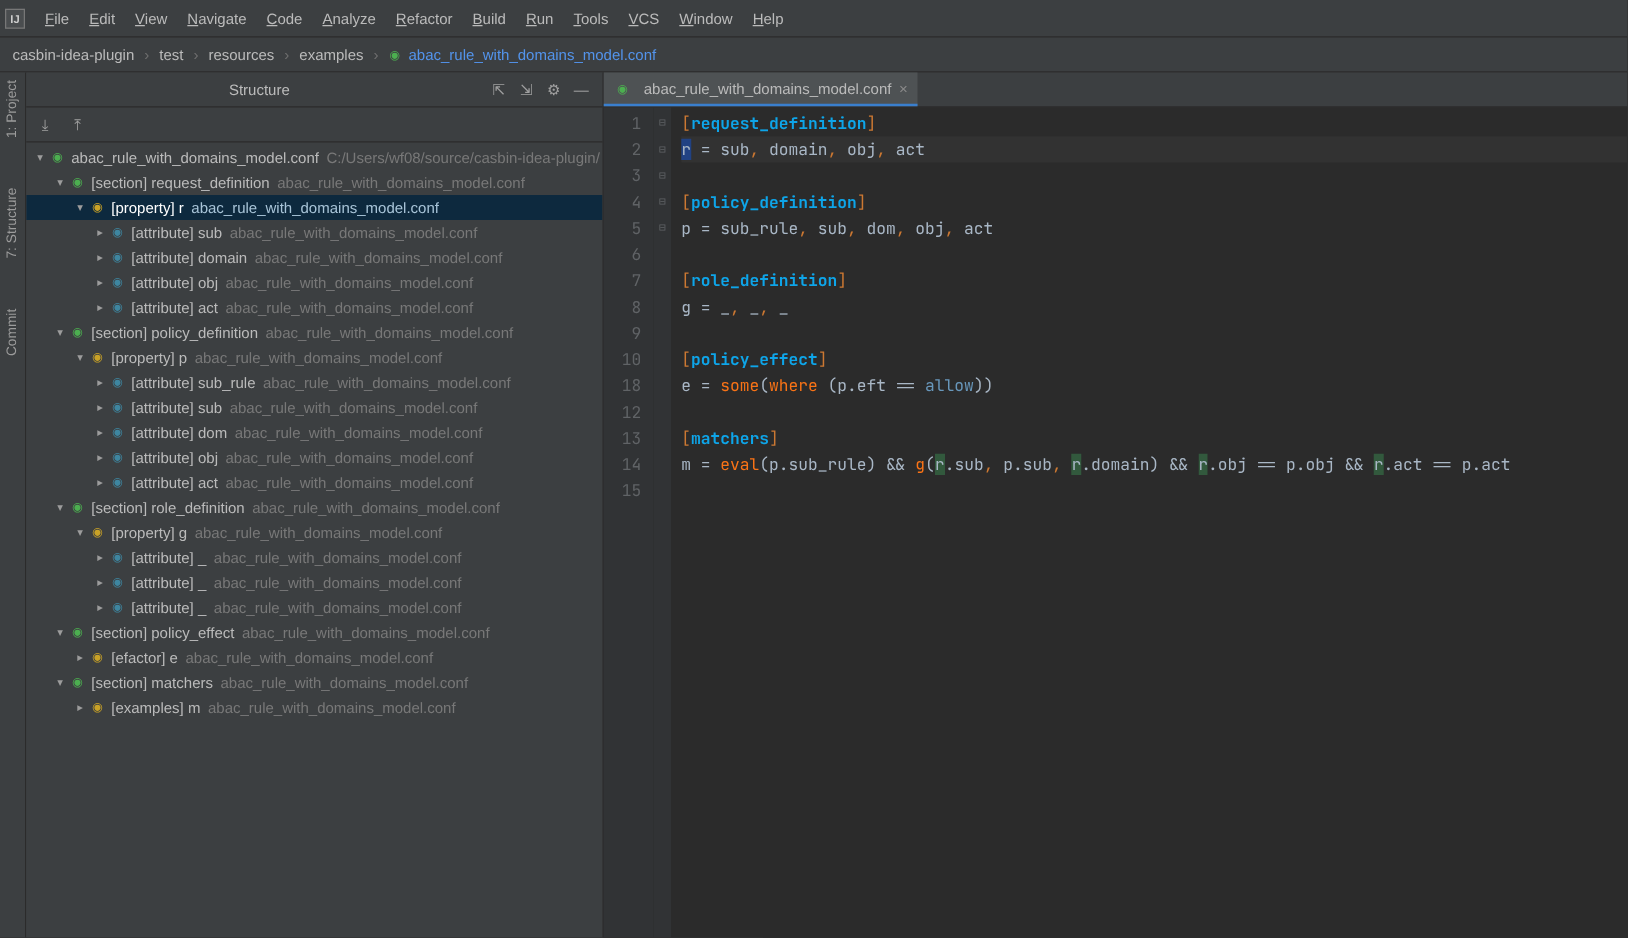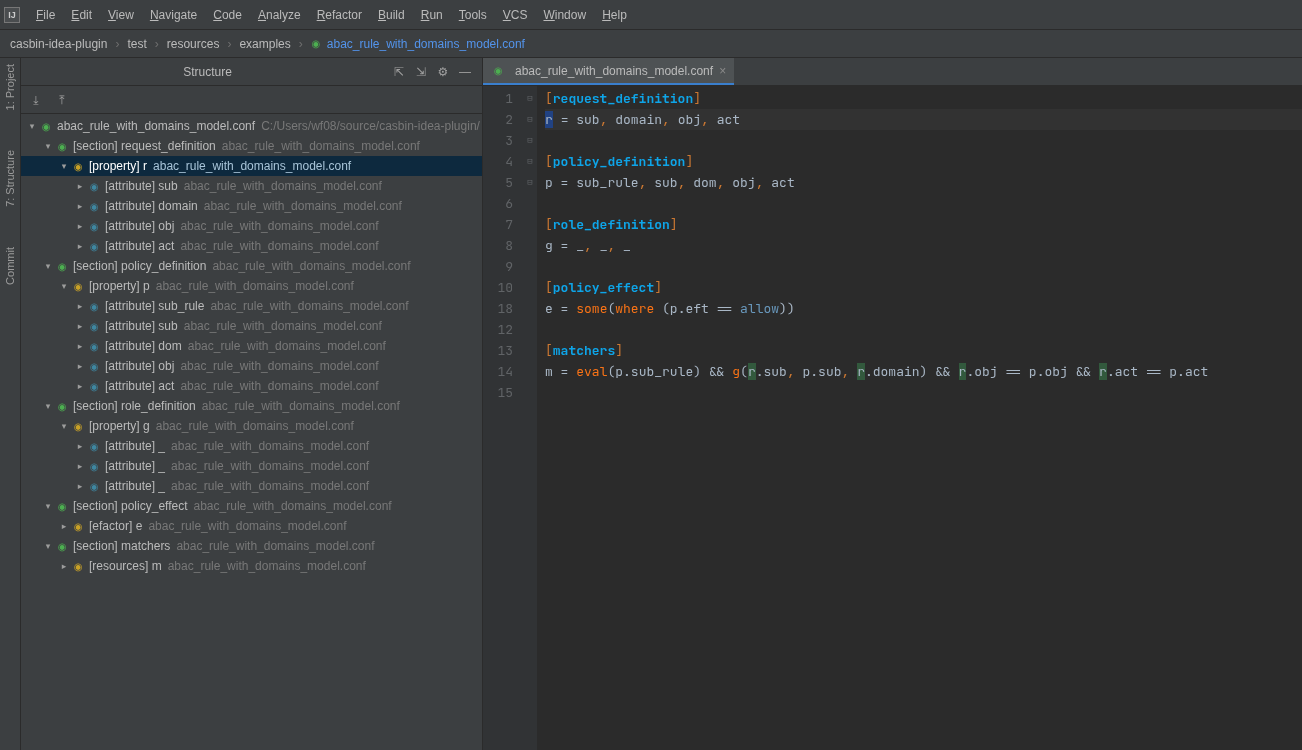--- a/index.html
+++ b/index.html
@@ -353,21 +353,21 @@
           <span class="indent" style="width:16px"></span>
           <span class="arrow">▾</span>
           <span class="ficon ic-sec">◉</span>
           <span class="node-label">[section] matchers</span>
           <span class="node-hint">abac_rule_with_domains_model.conf</span>
         </div>
         <div class="row">
           <span class="indent" style="width:32px"></span>
           <span class="arrow">▸</span>
           <span class="ficon ic-prop">◉</span>
-          <span class="node-label">[resources] m</span>
+          <span class="node-label">[examples] m</span>
           <span class="node-hint">abac_rule_with_domains_model.conf</span>
         </div>
       </div>
   </div>
 
   <div class="editor">
     <div class="tabbar">
       <div class="tab">
         <span class="ficon ic-file">◉</span>
         <span>abac_rule_with_domains_model.conf</span>

